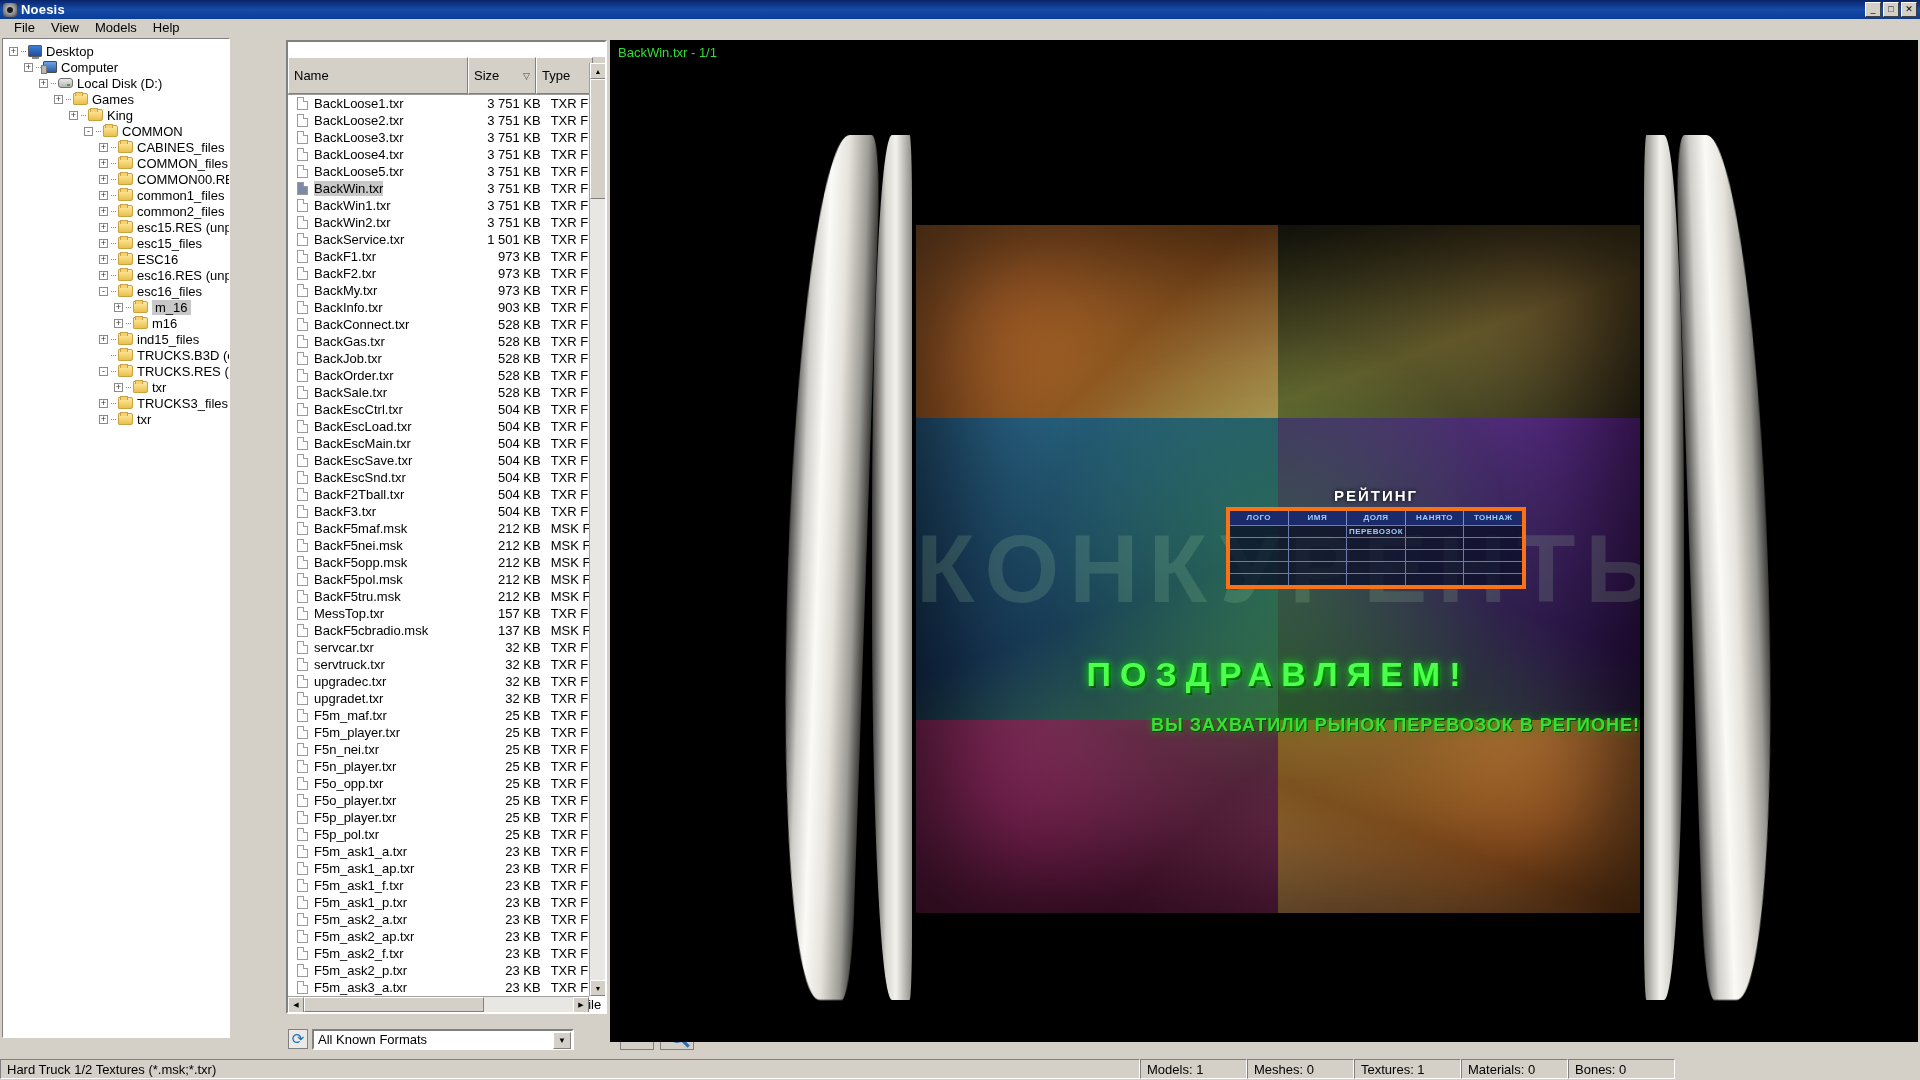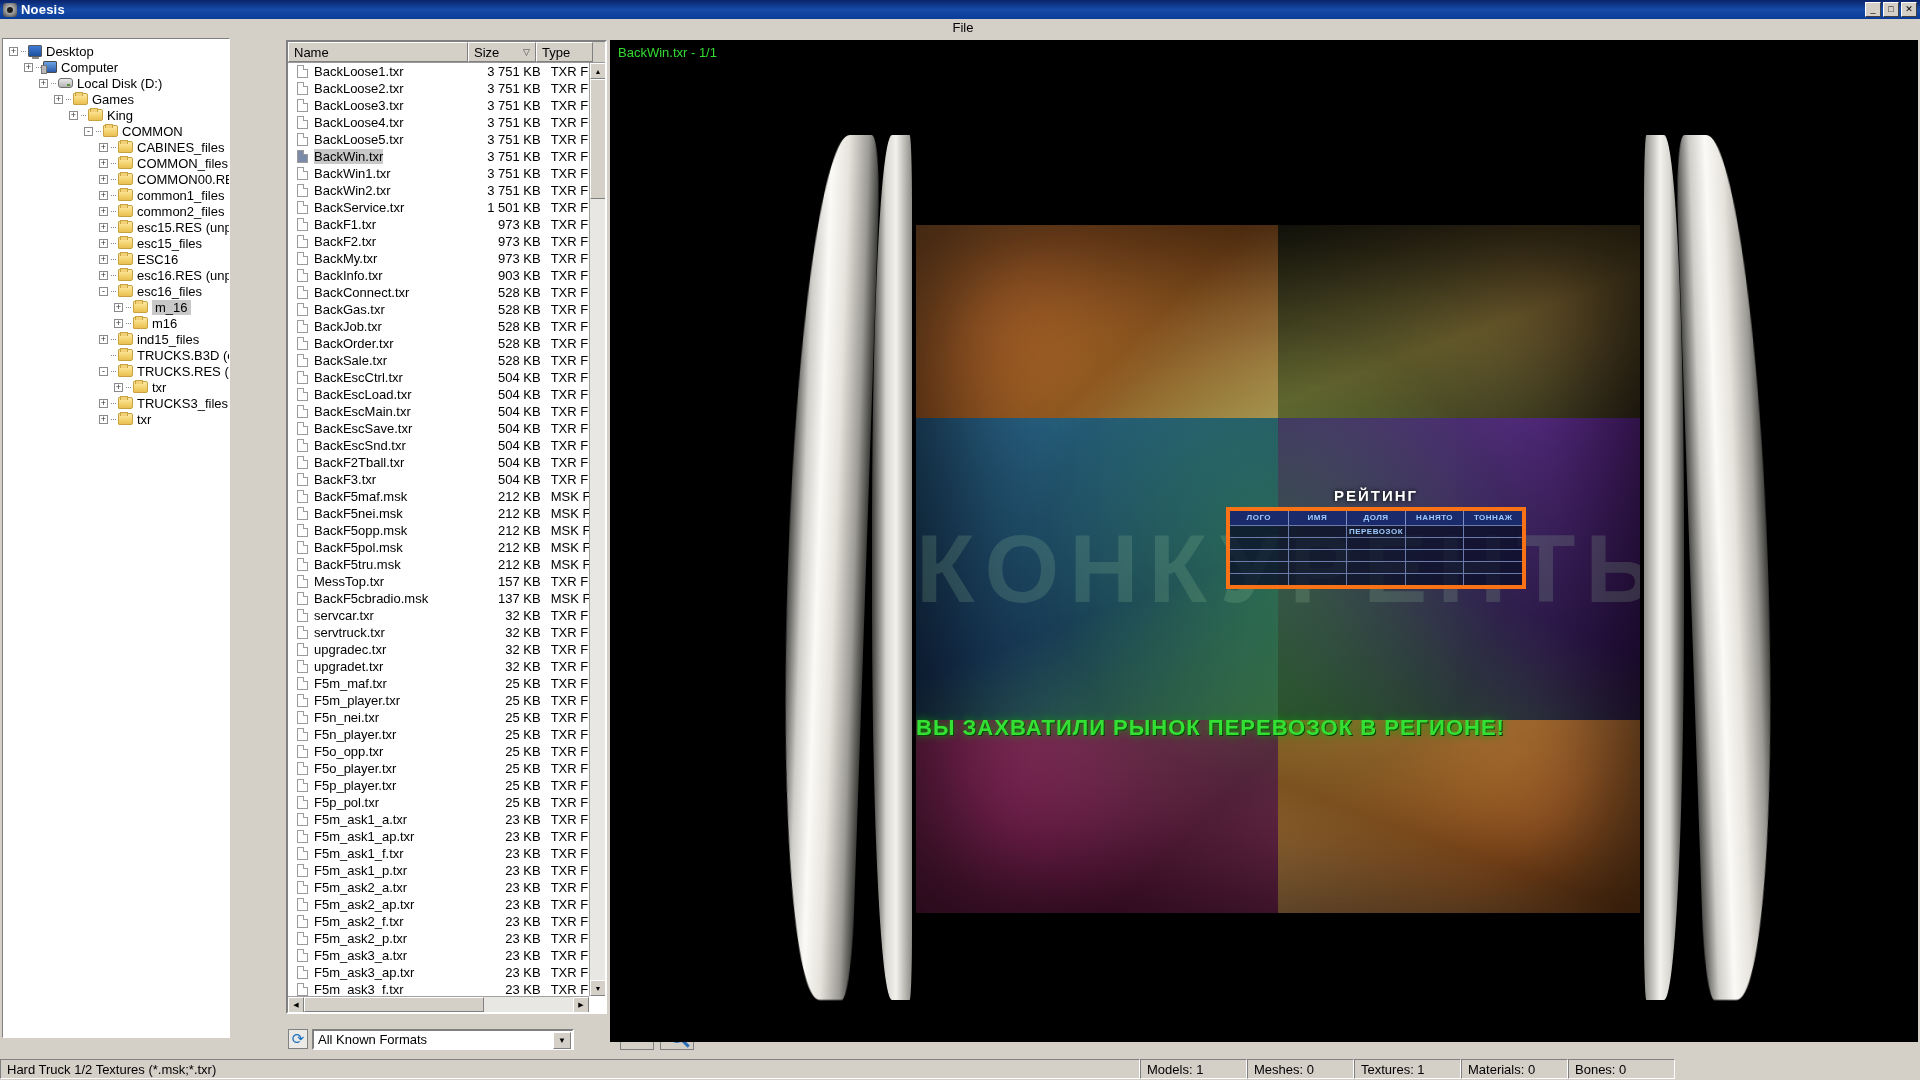--- a/index.html
+++ b/index.html
@@ -35,21 +35,20 @@
     border:1px solid #fff; border-right-color:#404040; border-bottom-color:#404040;
     font-size:9px; color:#000; display:flex; align-items:center; justify-content:center;
     line-height:1; font-family:"Liberation Sans", sans-serif;
   }
 
   
   .menubar {
     position:absolute; left:0; top:19px; width:1920px; height:17px;
     background:#d4d0c8; display:flex; align-items:center; padding-left:6px;
     border-bottom:1px solid #d4d0c8;
-    flex-direction:column;
   }
   .menu-item { padding:1px 8px; font-size:13px; color:#000; }
 
   
   .tree-panel {
     position:absolute; left:2px; top:38px; width:228px; height:1000px;
     background:#fff; border:1px solid #808080; border-right-color:#fff; border-bottom-color:#fff;
     overflow:hidden;
   }
   .tree-inner { position:relative; padding:4px 0 0 6px; }
@@ -87,21 +86,21 @@
   }
   .hicon:after{content:"";position:absolute;right:2px;top:5px;width:3px;height:2px;background:#5a8f3a;}
   .tlabel { font-size:13px; color:#000; }
   .tlabel.sel { background:#c8c8c8; padding:0 3px; }
 
   
   .list-panel {
     position:absolute; left:286px; top:40px; width:321px; height:974px;
     background:#fff; border:2px solid; border-color:#808080 #fff #fff #808080; overflow:hidden;
   }
-  .lp-header { display:flex; height:21px; background:#d4d0c8; border-bottom:1px solid #9a9a9a; }
+  .lp-header { display:flex; height:38px; background:#d4d0c8; border-bottom:1px solid #9a9a9a;margin-top:15px; }
   .lp-th {
     background:#d4d0c8; border:1px solid; border-color:#fff #808080 #808080 #fff;
     font-size:13px; color:#000; display:flex; align-items:center; padding:0 5px;
     position:relative;
   }
   .lp-th .sortmark { margin-left:auto; font-size:9px; color:#444; }
   .lp-rows { position:relative; }
   .lrow { height:17px; display:flex; align-items:center; font-size:13px; color:#000; }
   .lrow .fileicon {
     width:11px; height:13px; background:#fff; border:1px solid #9b9b9b; margin:0 6px 0 9px; flex:none;
@@ -229,22 +228,22 @@
   .rt-row { display:flex; height:12px; border-top:1px solid #6a7aaa; }
   .rt-row div { flex:1; border-right:1px solid #6a7aaa; }
   .rt-row div:last-child { border-right:none; }
 
   .congrats {
     position:absolute; left:0; right:0; top:430px; text-align:center;
     font-size:34px; font-weight:bold; letter-spacing:9px; color:#4dff4d;
     text-shadow:0 0 10px #0f0, 2px 2px 0 #063b06; font-family:"Liberation Sans", sans-serif;
   }
   .subcongrats {
-    position:absolute; left:0; right:0; top:490px; text-align:left;
-    font-size:22px; font-weight:bold; letter-spacing:1px; color:#35e035;
+    position:absolute; left:0; right:0; top:490px; text-align:right;
+    font-size:18px; font-weight:bold; letter-spacing:1px; color:#35e035;
     text-shadow:0 0 8px #0a0, 1px 1px 0 #052805; font-family:"Liberation Sans", sans-serif;
   }
 
   
   .statusbar {
     position:absolute; left:0; bottom:0; width:1920px; height:22px; background:#d4d0c8;
     display:flex; align-items:center;
   }
   .sb-cell {
     height:20px; border:1px solid; border-color:#808080 #fff #fff #808080;
@@ -863,20 +862,21 @@
                   <div></div>
                   <div></div>
                   <div></div>
                   <div></div>
                   <div></div>
                 </div>
               </div>
           </div>
         </div>
 
+        <div class="congrats">ПОЗДРАВЛЯЕМ!</div>
         <div class="subcongrats">ВЫ ЗАХВАТИЛИ РЫНОК ПЕРЕВОЗОК В РЕГИОНЕ!</div>
       </div>
     </div>
   </div>
 
   <div class="statusbar">
     <div class="sb-cell sb-main">Hard Truck 1/2 Textures (*.msk;*.txr)</div>
     <div class="sb-cell sb-stat">Models: 1</div>
     <div class="sb-cell sb-stat">Meshes: 0</div>
     <div class="sb-cell sb-stat">Textures: 1</div>

